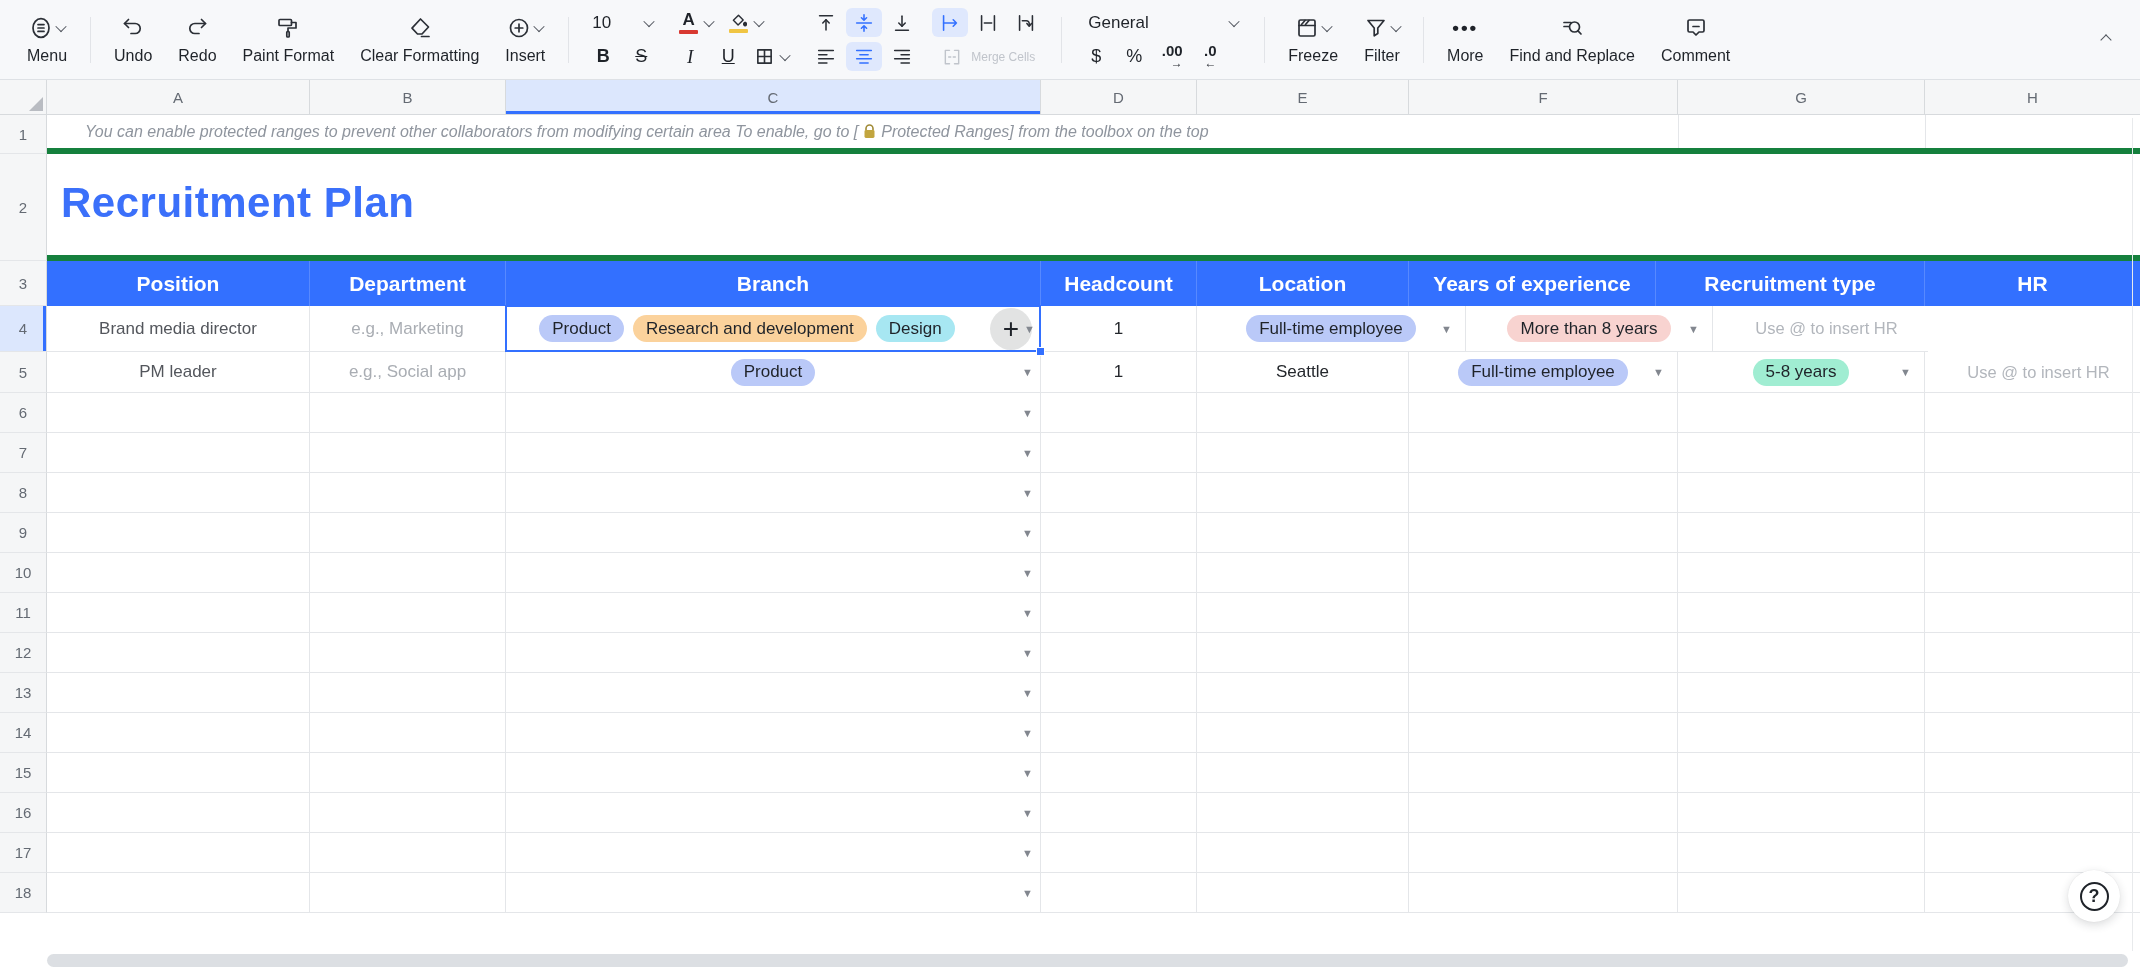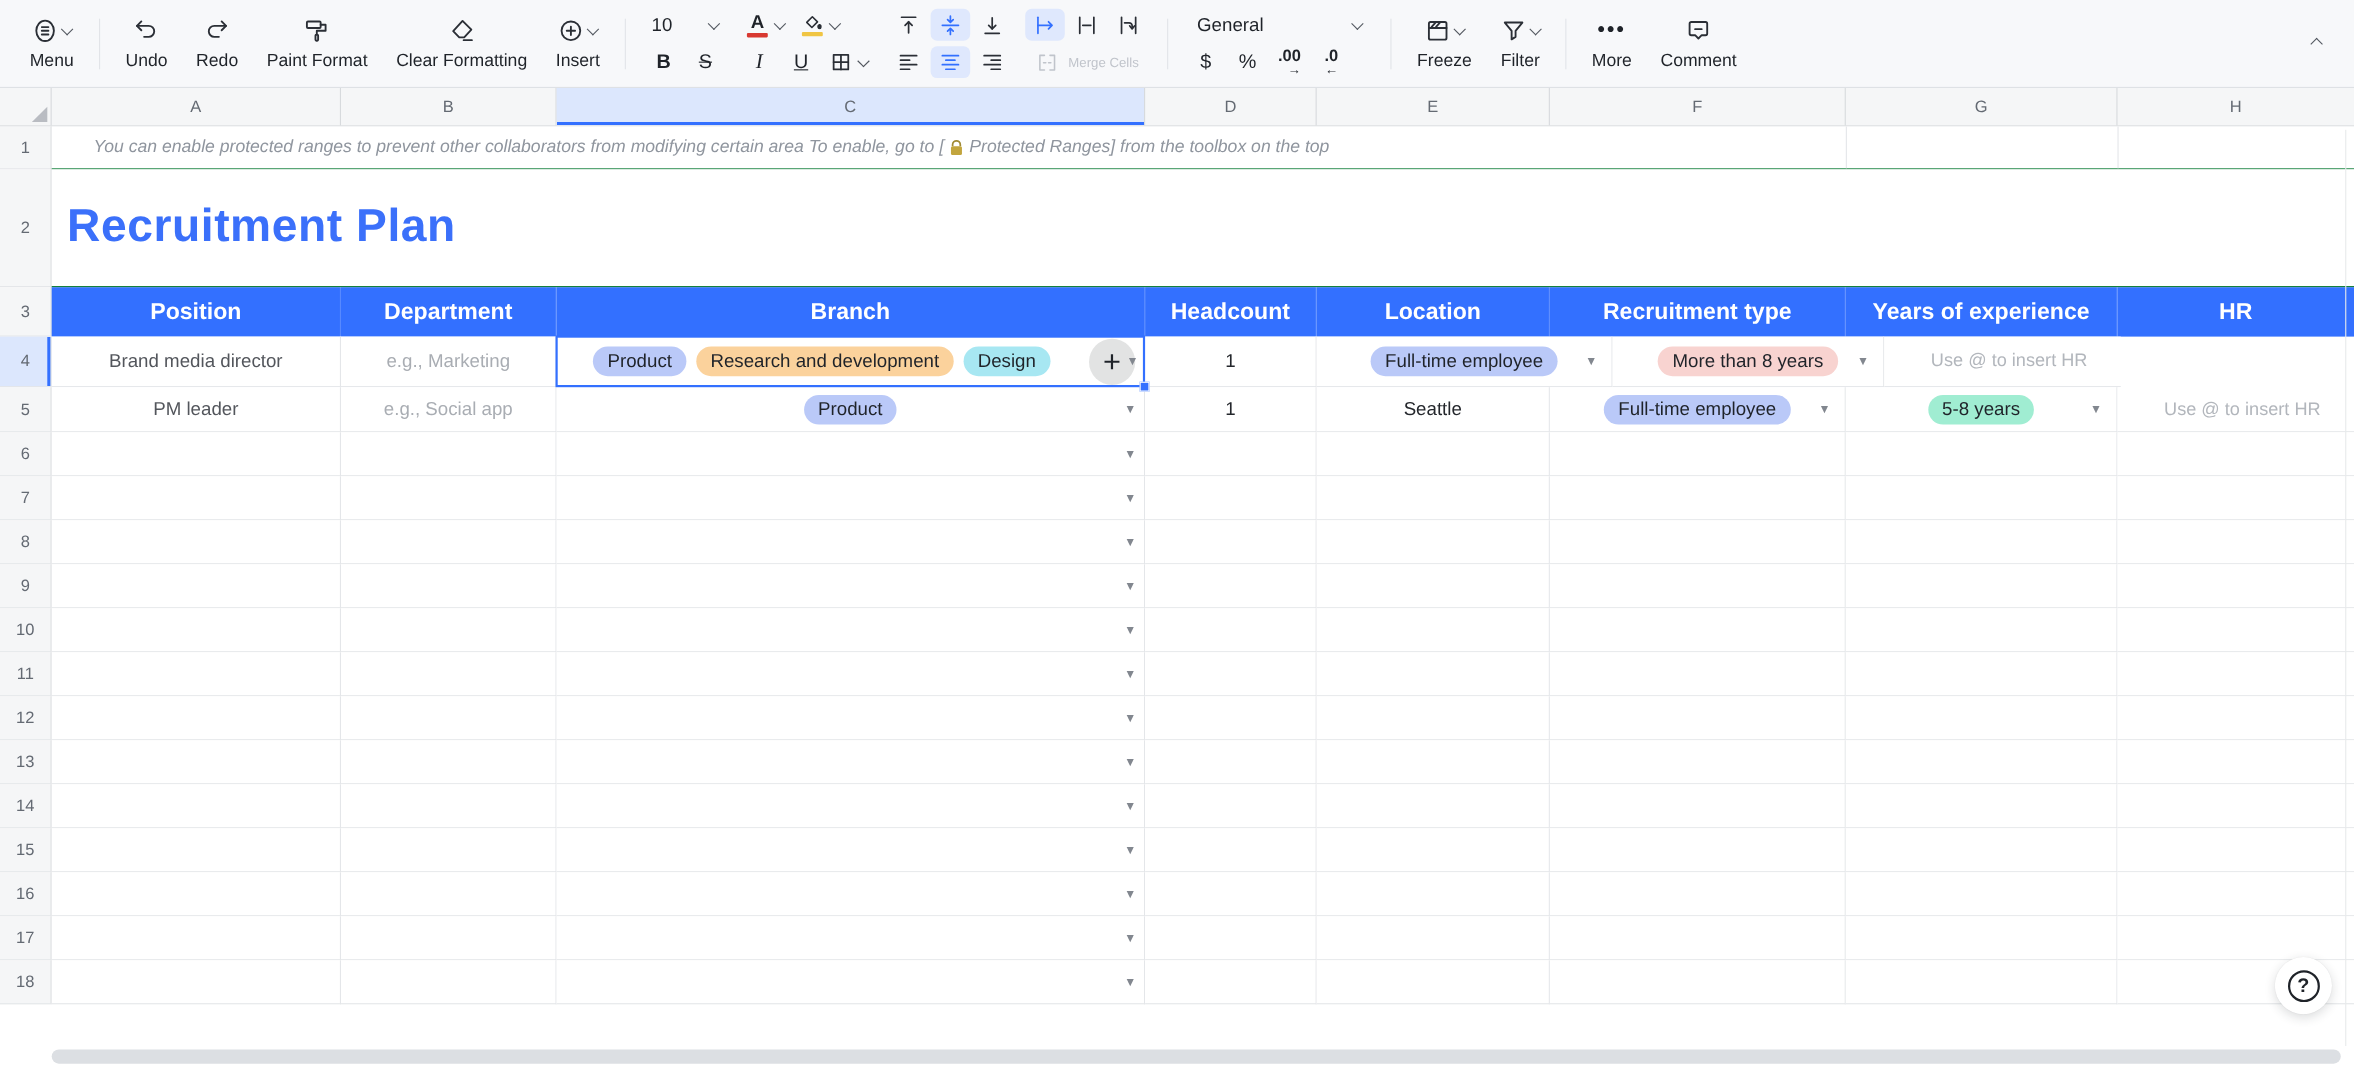--- a/index.html
+++ b/index.html
@@ -61,21 +61,21 @@
     border-right:1px solid #d7dadd; }
   .ch.sel { background:#dce7fd; box-shadow:inset 0 -3px 0 var(--accent,#3370ff); }
 
   .cA{width:263px}.cB{width:196px}.cC{width:535px}.cD{width:156px}
   .cE{width:212px}.cF{width:269px}.cG{width:247px}.cH{width:215px;border-right:none!important}
 
   .srow { display:flex; width:2140px; }
   .rh { width:47px; flex:none; background:#f5f6f7; border-right:1px solid #d7dadd; border-bottom:1px solid #e4e6e9;
     display:flex; align-items:center; justify-content:center; font-size:15px; color:#646a73; }
   .rh.sel { background:#dce7fd; box-shadow:inset -3px 0 0 var(--accent,#3370ff); }
-  .rowbody { flex:1; position:relative; background:#fff; border-bottom:1px solid #15803d; }
+  .rowbody { flex:1; position:relative; background:#fff; border-bottom:6px solid #15803d; }
   .vline { position:absolute; top:0; bottom:0; width:1px; background:#e4e6e9; }
   .notice { position:absolute; left:38px; top:50%; transform:translateY(-50%); font-style:italic;
     color:#8f959e; font-size:16px; white-space:nowrap; display:flex; align-items:center; gap:5px; }
   .sheet-title { position:absolute; left:14px; top:50%; transform:translateY(-54%);
     font-size:42px; font-weight:bold; color:var(--title_blue,#3b70fa); letter-spacing:.5px; }
 
   .hcell { background:var(--accent,#3370ff); color:#fff; font-weight:bold; font-size:21px;
     display:flex; align-items:center; justify-content:center; border-right:1px solid rgba(255,255,255,.18); }
 
   .cell { position:relative; background:#fff; border-right:1px solid #e4e6e9; border-bottom:1px solid #e4e6e9;
@@ -351,20 +351,30 @@
 
     <div class="tbtn">
       <span class="ticon-row">
           <span class="dots">•••</span>
         </span>
       <span class="lab">More</span>
     </div>
     <div class="tbtn">
       <span class="ticon-row">
           <svg class="ic" width="24" height="24" viewBox="0 0 24 24">
+            <path d="M4 6.5h7M4 10.5h4.5"></path>
+            <circle cx="14.5" cy="11" r="5"></circle>
+            <path d="M18 14.8 L21 18"></path>
+          </svg>
+        </span>
+      <span class="lab">Find and Replace</span>
+    </div>
+    <div class="tbtn">
+      <span class="ticon-row">
+          <svg class="ic" width="24" height="24" viewBox="0 0 24 24">
             <path d="M4 5.5a1.5 1.5 0 0 1 1.5-1.5h13A1.5 1.5 0 0 1 20 5.5v9a1.5 1.5 0 0 1-1.5 1.5H15l-3 3-3-3H5.5A1.5 1.5 0 0 1 4 14.5Z"></path>
             <path d="M9 10.5h6"></path>
           </svg>
         </span>
       <span class="lab">Comment</span>
     </div>
 
     <span class="spacer"></span>
     <span class="collapse-btn">
         <span class="chev up"></span>
@@ -409,22 +419,22 @@
       </div>
     </div>
 
     <div class="srow" style="height:45px">
       <div class="rh">3</div>
       <div class="hcell cA">Position</div>
       <div class="hcell cB">Department</div>
       <div class="hcell cC">Branch</div>
       <div class="hcell cD">Headcount</div>
       <div class="hcell cE">Location</div>
+      <div class="hcell cG">Years of experience</div>
       <div class="hcell cF">Recruitment type</div>
-      <div class="hcell cG">Years of experience</div>
       <div class="hcell cH">HR</div>
     </div>
 
     <div class="srow" style="height:46px">
       <div class="rh sel">4</div>
       <div class="cell cA">
           <span class="pos-txt">Brand media director</span>
         </div>
       <div class="cell cB">
           <span class="ph-txt">e.g., Marketing</span>

